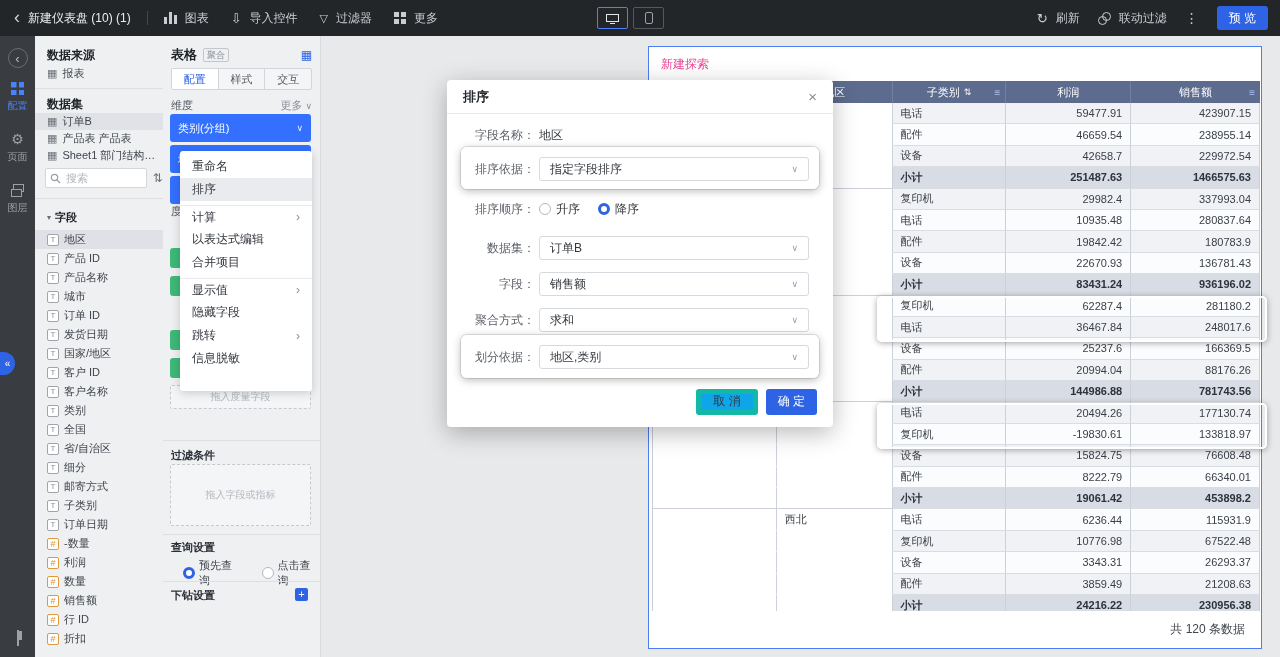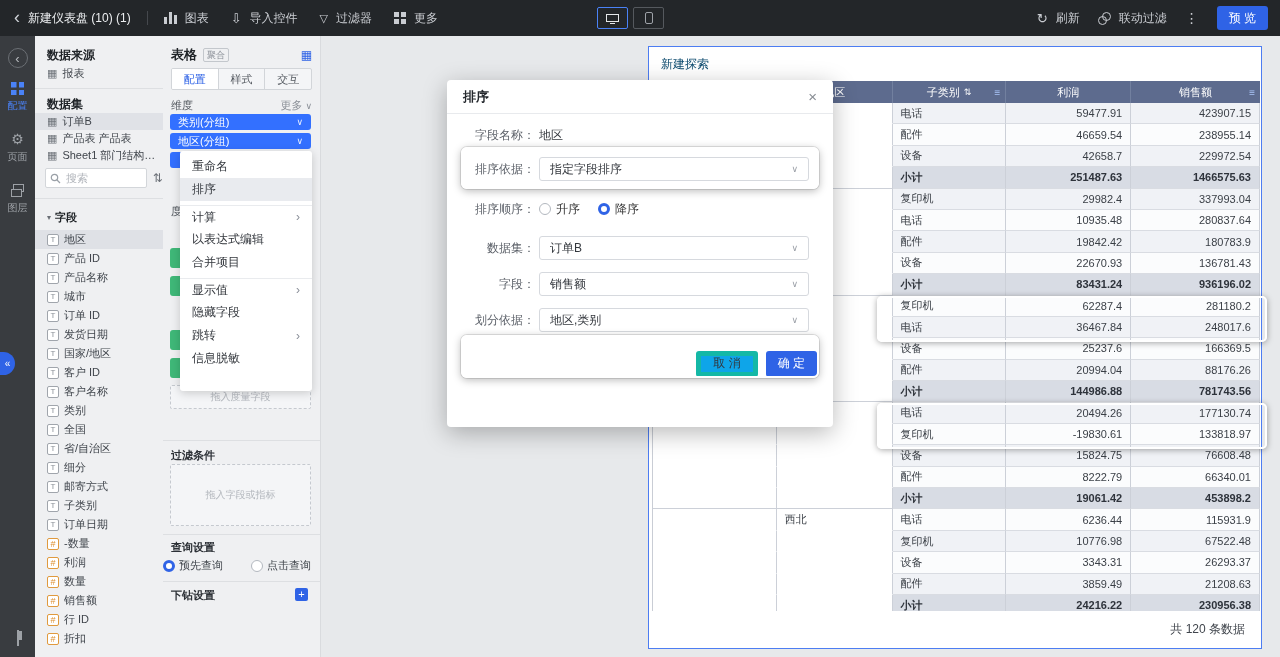--- a/index.html
+++ b/index.html
@@ -97,54 +97,54 @@
 .ic-bluetbl::before{content:"▦"}
 .cfg-tabs{position:absolute;left:8px;right:8px;top:32px;height:22px;display:flex;border:1px solid #d2d5d9;border-radius:2px;overflow:hidden;background:#f4f5f7}
 .cfg-tab{flex:1;display:flex;align-items:center;justify-content:center;border-right:1px solid #d2d5d9;color:#53585f;cursor:pointer}
 .cfg-tab:last-of-type{border-right:none}
 .cfg-tab.active{background:#fff;color:#2f63e6}
 .cfg-dimrow{position:absolute;left:8px;right:8px;top:62px;display:flex;align-items:center;color:#53585f}
 .cfg-more{margin-left:auto;color:#8a8f97;display:flex;gap:3px;align-items:center;cursor:pointer}
 .g-chev{font-size:9px}
 .g-chev::before{content:"∨"}
 .pills{position:absolute;left:7px;right:9px;top:78px}
-.pill{height:16px;border-radius:3px;background:#3370ff;color:#fff;display:flex;align-items:center;padding:0 8px;margin-bottom:3px;font-size:11px;cursor:pointer}
+.pill{height:28px;border-radius:3px;background:#3370ff;color:#fff;display:flex;align-items:center;padding:0 8px;margin-bottom:3px;font-size:11px;cursor:pointer}
 .pill .g-chev{margin-left:auto;opacity:.9}
 .cfg-measure-label{position:absolute;left:8px;top:168px;color:#53585f}
 .mpill{position:absolute;left:7px;right:9px;height:20px;border-radius:3px;background:#3fb878;cursor:pointer}
 .mp1{top:212px}.mp2{top:240px}.mp3{top:294px}.mp4{top:322px}
 .dropbox{position:absolute;left:7px;right:9px;border:1px dashed #c5c9cf;border-radius:2px;color:#b3b7bd;display:flex;align-items:center;justify-content:center;font-size:10px;background:#f4f5f7}
 .dropbox.measure{top:349px;height:24px}
 .dropbox.filter{top:428px;height:62px}
 .cfg-hr{position:absolute;left:0;right:0;height:1px;background:#dddfe2}
 .hr1{top:404px}.hr2{top:498px}.hr3{top:545px}
 .cfg-label{position:absolute;left:8px;font-weight:bold;color:#2c3036}
 .lab-filter{top:412px}.lab-query{top:504px}
 .radio{width:12px;height:12px;border:1px solid #b3b8bf;border-radius:50%;background:#fff;flex:none}
 .radio.sel{border:3.5px solid #2f63e6}
-.qrow{position:absolute;left:0;right:8px;top:522px;display:flex;gap:28px;}
+.qrow{position:absolute;left:20px;right:8px;top:522px;display:flex;gap:28px;}
 .qopt{display:flex;align-items:center;gap:4px;cursor:pointer}
 .drillrow{position:absolute;left:8px;right:12px;top:552px;display:flex;align-items:flex-start}
 .drillrow .cfg-drill-label{font-weight:bold;color:#2c3036}
 .ic-plusblue{margin-left:auto;width:13px;height:13px;background:#2f63e6;border-radius:2px;color:#fff;font-size:11px;line-height:12px;text-align:center;cursor:pointer}
 .ic-plusblue::before{content:"+"}
 
 
 .ctxmenu{position:absolute;left:180px;top:151px;width:132px;height:240px;background:#fff;border-radius:3px;box-shadow:0 2px 10px rgba(0,0,0,.18);padding:4px 0;z-index:90;overflow:hidden}
 .mi{height:23px;display:flex;align-items:center;padding:0 12px;font-size:12px;color:#33373d;cursor:pointer}
 .mi.active{background:#e9ebef}
 .mi.divided{border-top:1px solid #e9ebee;margin-top:4px}
 .g-sub{margin-left:auto;color:#8a8f99;visibility:hidden;font-size:12px}
 .mi.sub .g-sub{visibility:visible}
 .g-sub::before{content:"›"}
 
 
 .canvas{position:absolute;left:321px;top:36px;width:959px;height:621px;background:#e7e9eb}
 .card{position:absolute;left:327px;top:10px;width:614px;height:603px;background:#fff;border:1px solid #4d7df2}
-.card-title{position:absolute;left:12px;top:9px;font-size:12px;color:#0c4a6e}
+.card-title{position:absolute;left:12px;top:9px;font-size:12px;color:#ec4899}
 .tablewrap{position:absolute;left:3px;top:34px;width:608px;height:530px;overflow:hidden;border-left:1px solid #c9cdd5}
 .t-head{display:flex;height:22px;background:#5d6b8e;color:#fff;font-size:11px}
 .hc{display:flex;align-items:center;justify-content:center;padding:0 6px;border-right:1px solid #72809f;position:relative;cursor:pointer}
 .hc:last-child{border-right:none}
 .w-cat{width:124px}.w-reg{width:116px}.w-sub{width:114px}.w-prof{width:125px}.w-sales{width:129px}
 .hic{margin-left:4px;font-size:9px;opacity:.95}
 .hic::before{content:"⇅"}
 .hbadge{position:absolute;right:5px;color:#a9c4f8;font-size:10px}
 .hbadge::before{content:"≡"}
 .row{display:flex;height:21.4px;font-size:11px;color:#3a3f46;cursor:pointer}
@@ -802,20 +802,27 @@
       </div>
     </div>
     <div class="m-row">
       <span class="m-label">字段：</span>
       <div class="m-select">
         <span>销售额</span>
         <span class="g-chev"></span>
       </div>
     </div>
     <div class="m-row">
+      <span class="m-label">聚合方式：</span>
+      <div class="m-select">
+        <span>求和</span>
+        <span class="g-chev"></span>
+      </div>
+    </div>
+    <div class="m-row">
       <span class="m-label">划分依据：</span>
       <div class="m-select">
         <span>地区,类别</span>
         <span class="g-chev"></span>
       </div>
     </div>
   </div>
   <div class="m-foot">
     <div class="btn ghost">取 消</div>
     <div class="btn primary">确 定</div>

